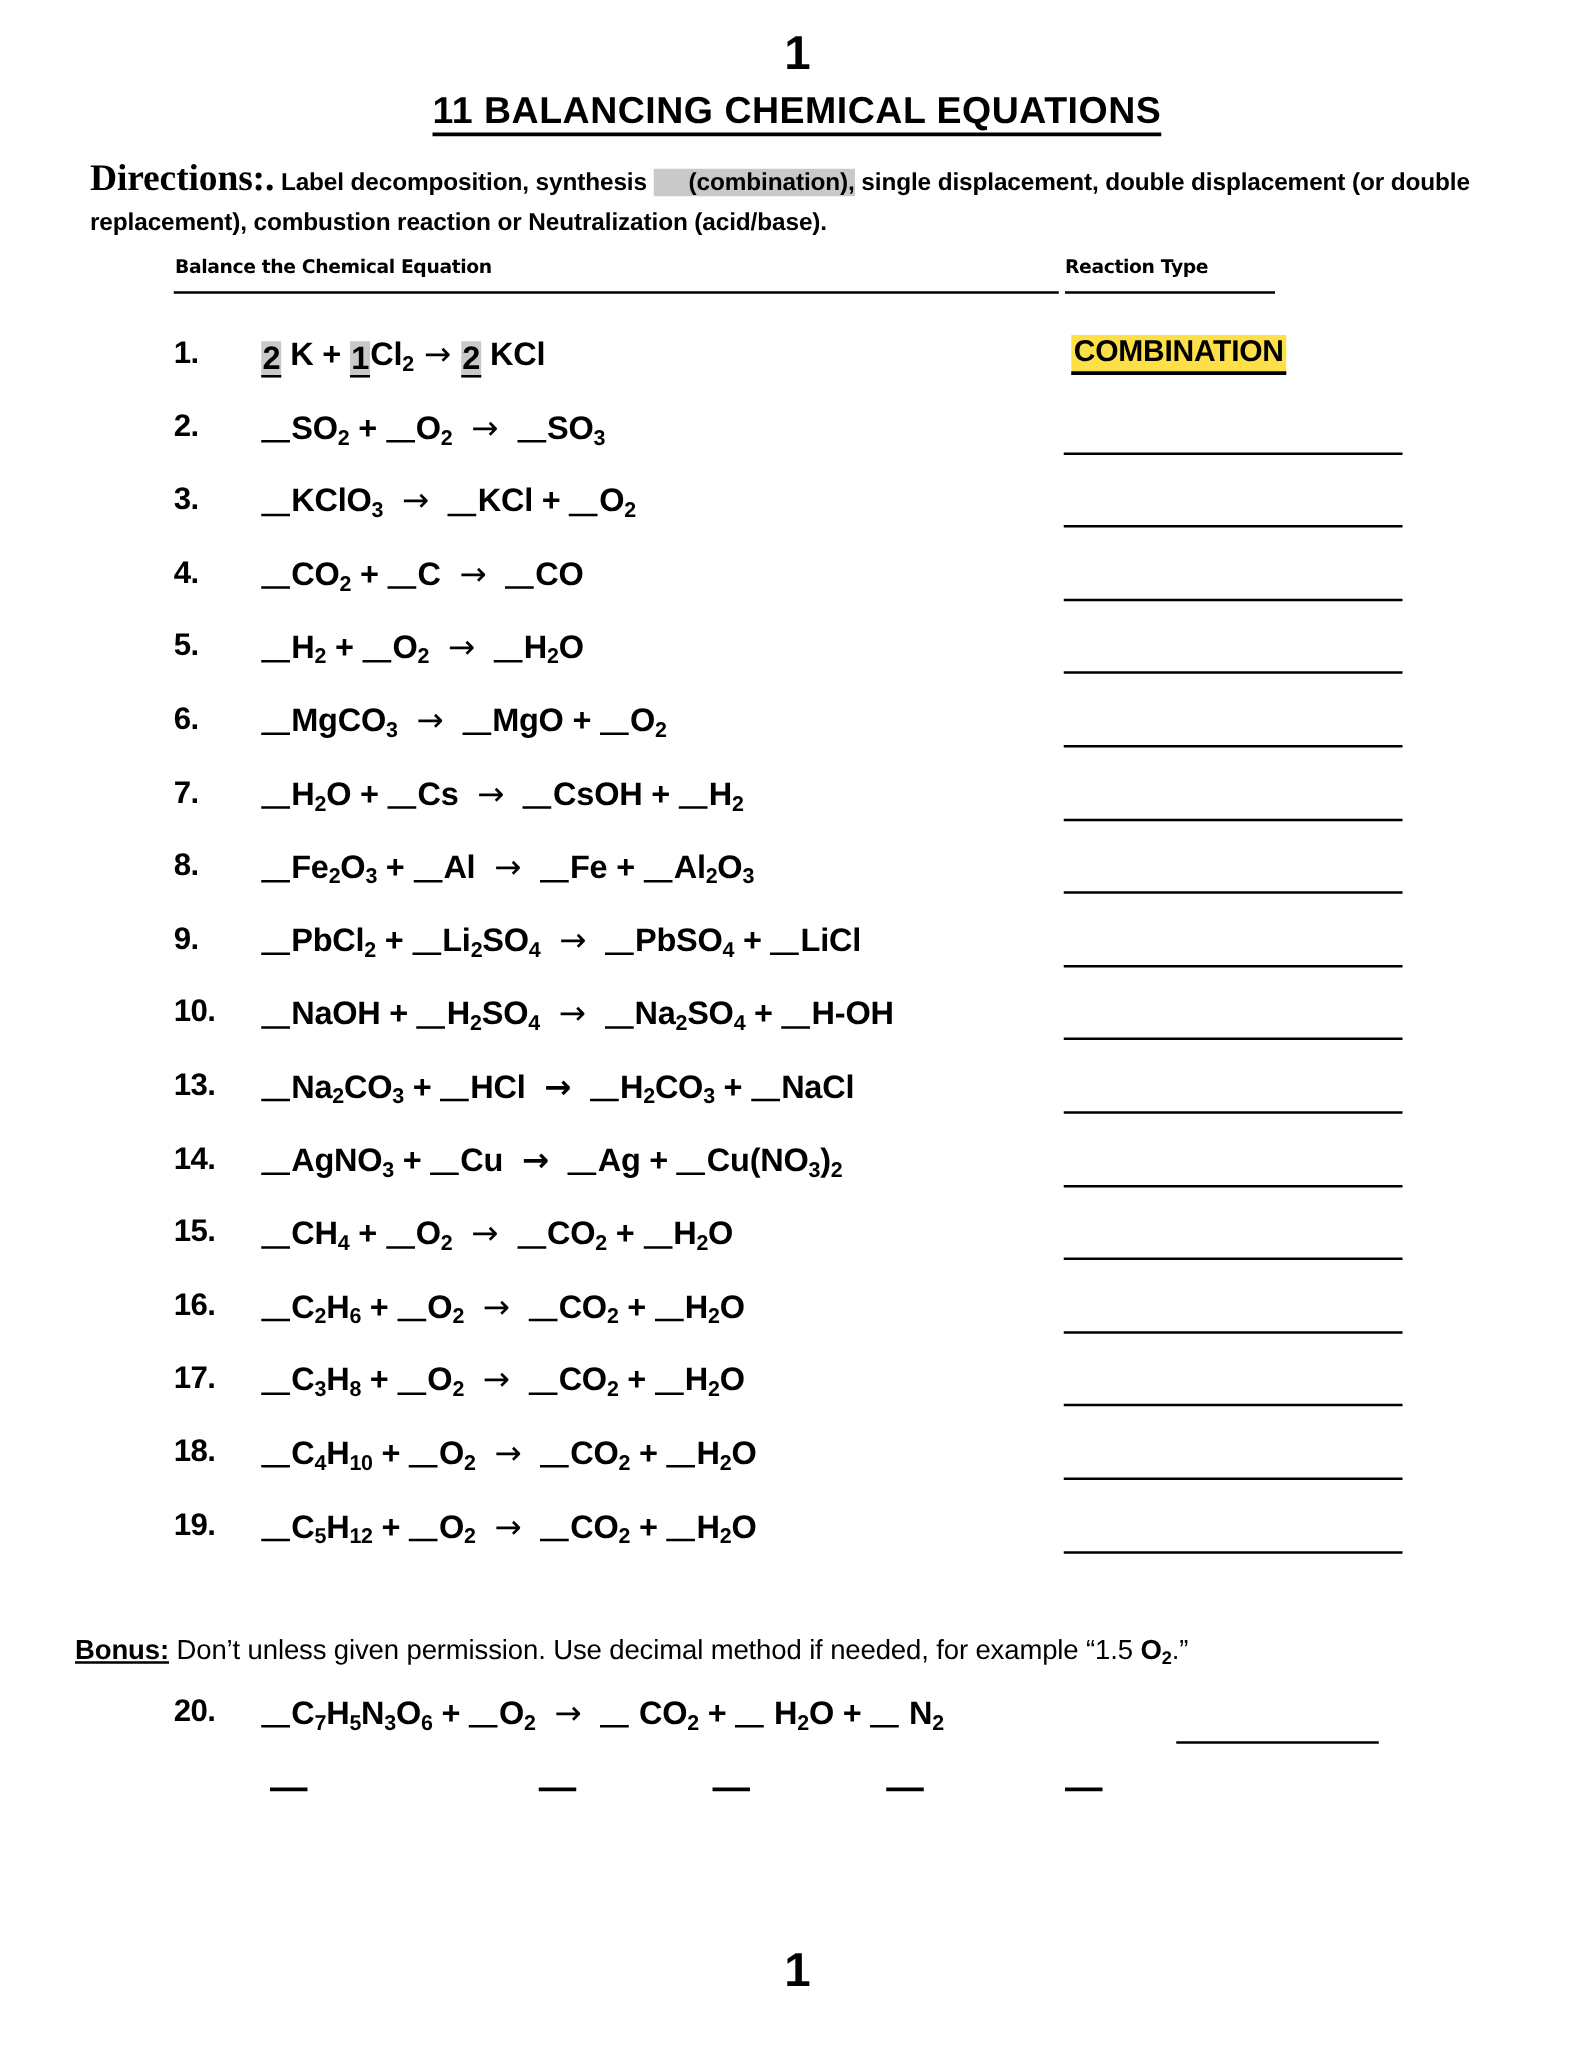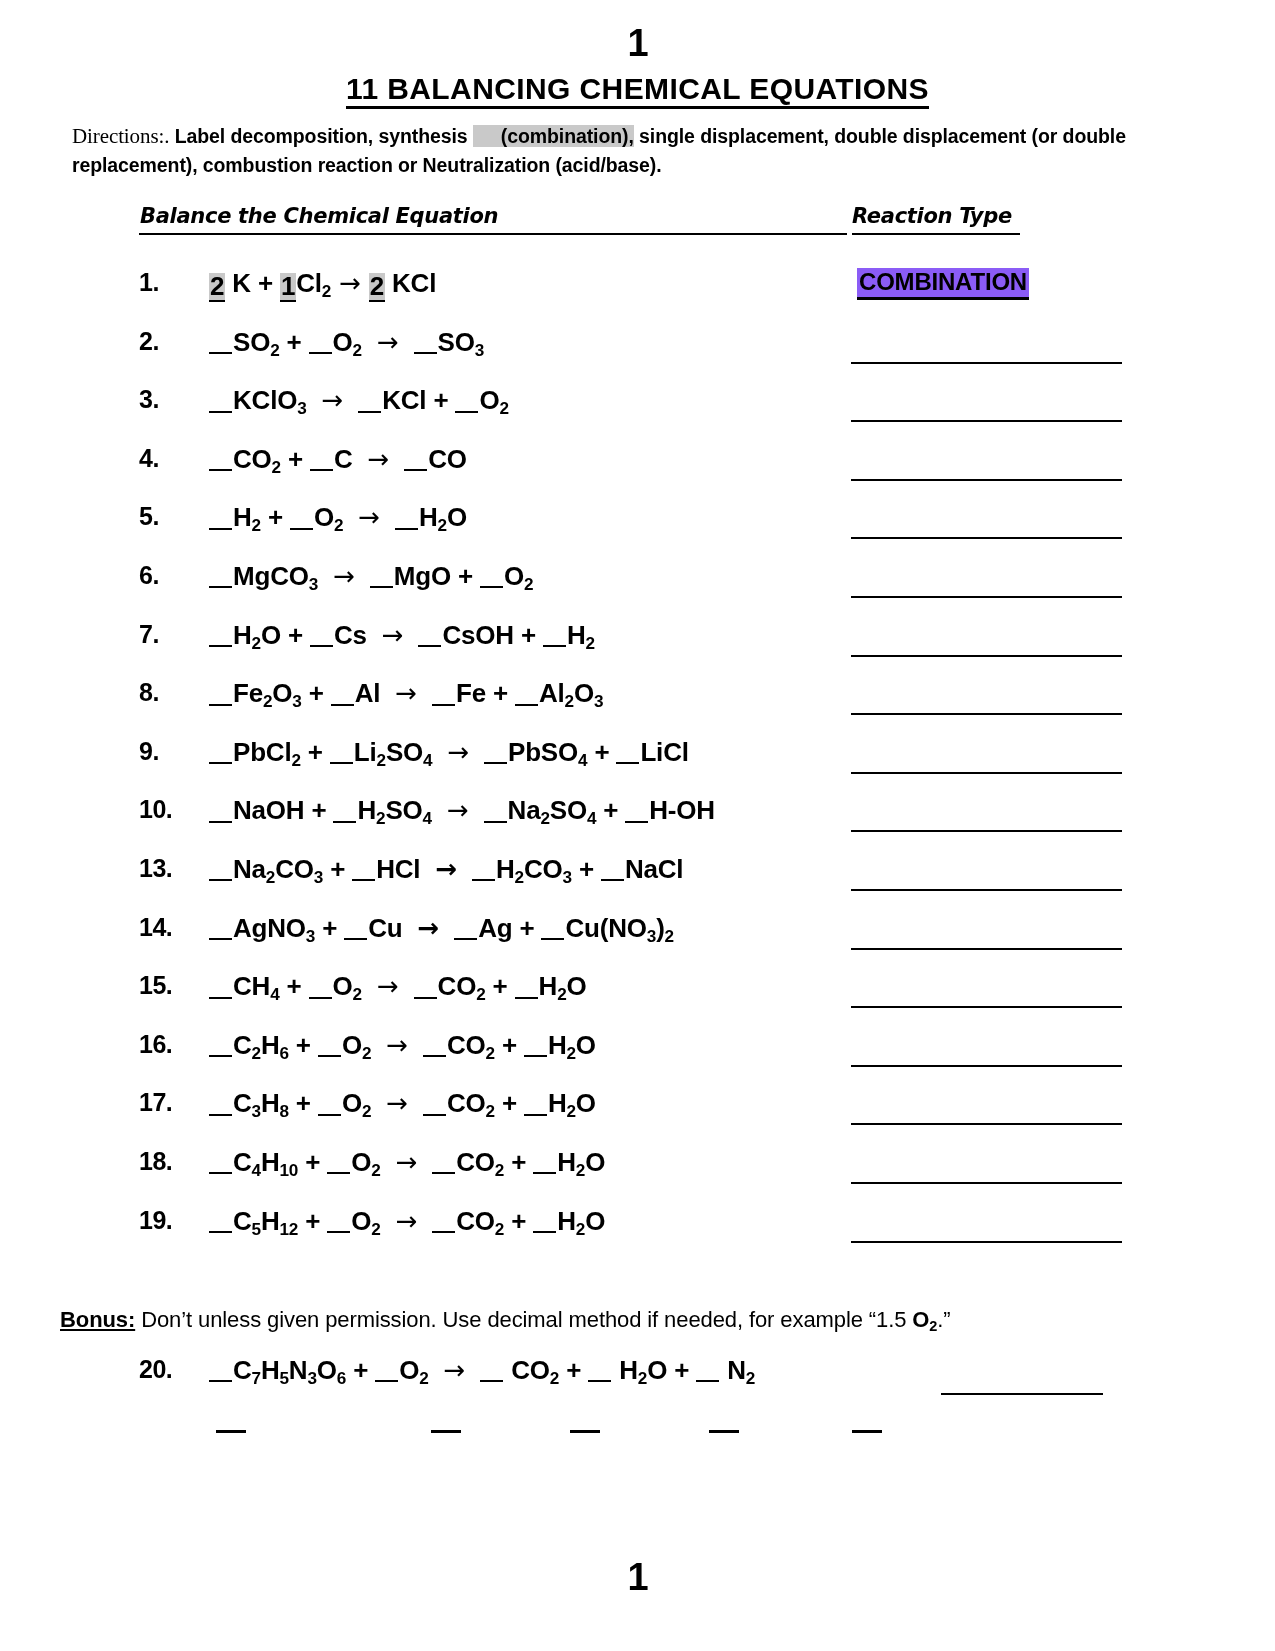--- a/index.html
+++ b/index.html
@@ -51,35 +51,34 @@
     top: 122px;
     left: 72px;
     width: 1112px;
     font-size: 19.5px;
     font-weight: bold;
     line-height: 1.42;
     letter-spacing: -0.1px;
   }
   .directions .serif-lead {
     font-family: "Liberation Serif", serif;
-    font-weight: normal;
-    font-size: 21px;
+    font-weight: bold;
+    font-size: 30px;
   }
   .hl { background: #c9c9c9; padding-left: 28px; }
 
   
   .col-head {
     position: absolute;
     top: 204px;
     font-family: "DejaVu Sans", sans-serif;
-    font-size: 21px;
+    font-size: 15px;
     font-weight: bold;
     letter-spacing: -0.3px;
     white-space: nowrap;
-    font-style: italic;
   }
   .col-head-left  { left: 140px; }
   .col-head-right { left: 852px; }
   .col-head-rule {
     position: absolute;
     top: 233px;
     height: 0;
     border-bottom: 2.5px solid #000;
   }
   .rule-left  { left: 139px; width: 708px; }
@@ -148,21 +147,21 @@
     height: 0;
     border-bottom: 2.5px solid #000;
   }
   .answer-text {
     position: absolute;
     left: 857px;
     top: 0;
     font-size: 24px;
     font-weight: bold;
     letter-spacing: -0.2px;
-    background: #8b5cf6;
+    background: #fde047;
     border-bottom: 3px solid #000;
     padding: 0 2px 1px 2px;
   }
 
   
   .bonus {
     position: absolute;
     top: 1307px;
     left: 60px;
     width: 1120px;

